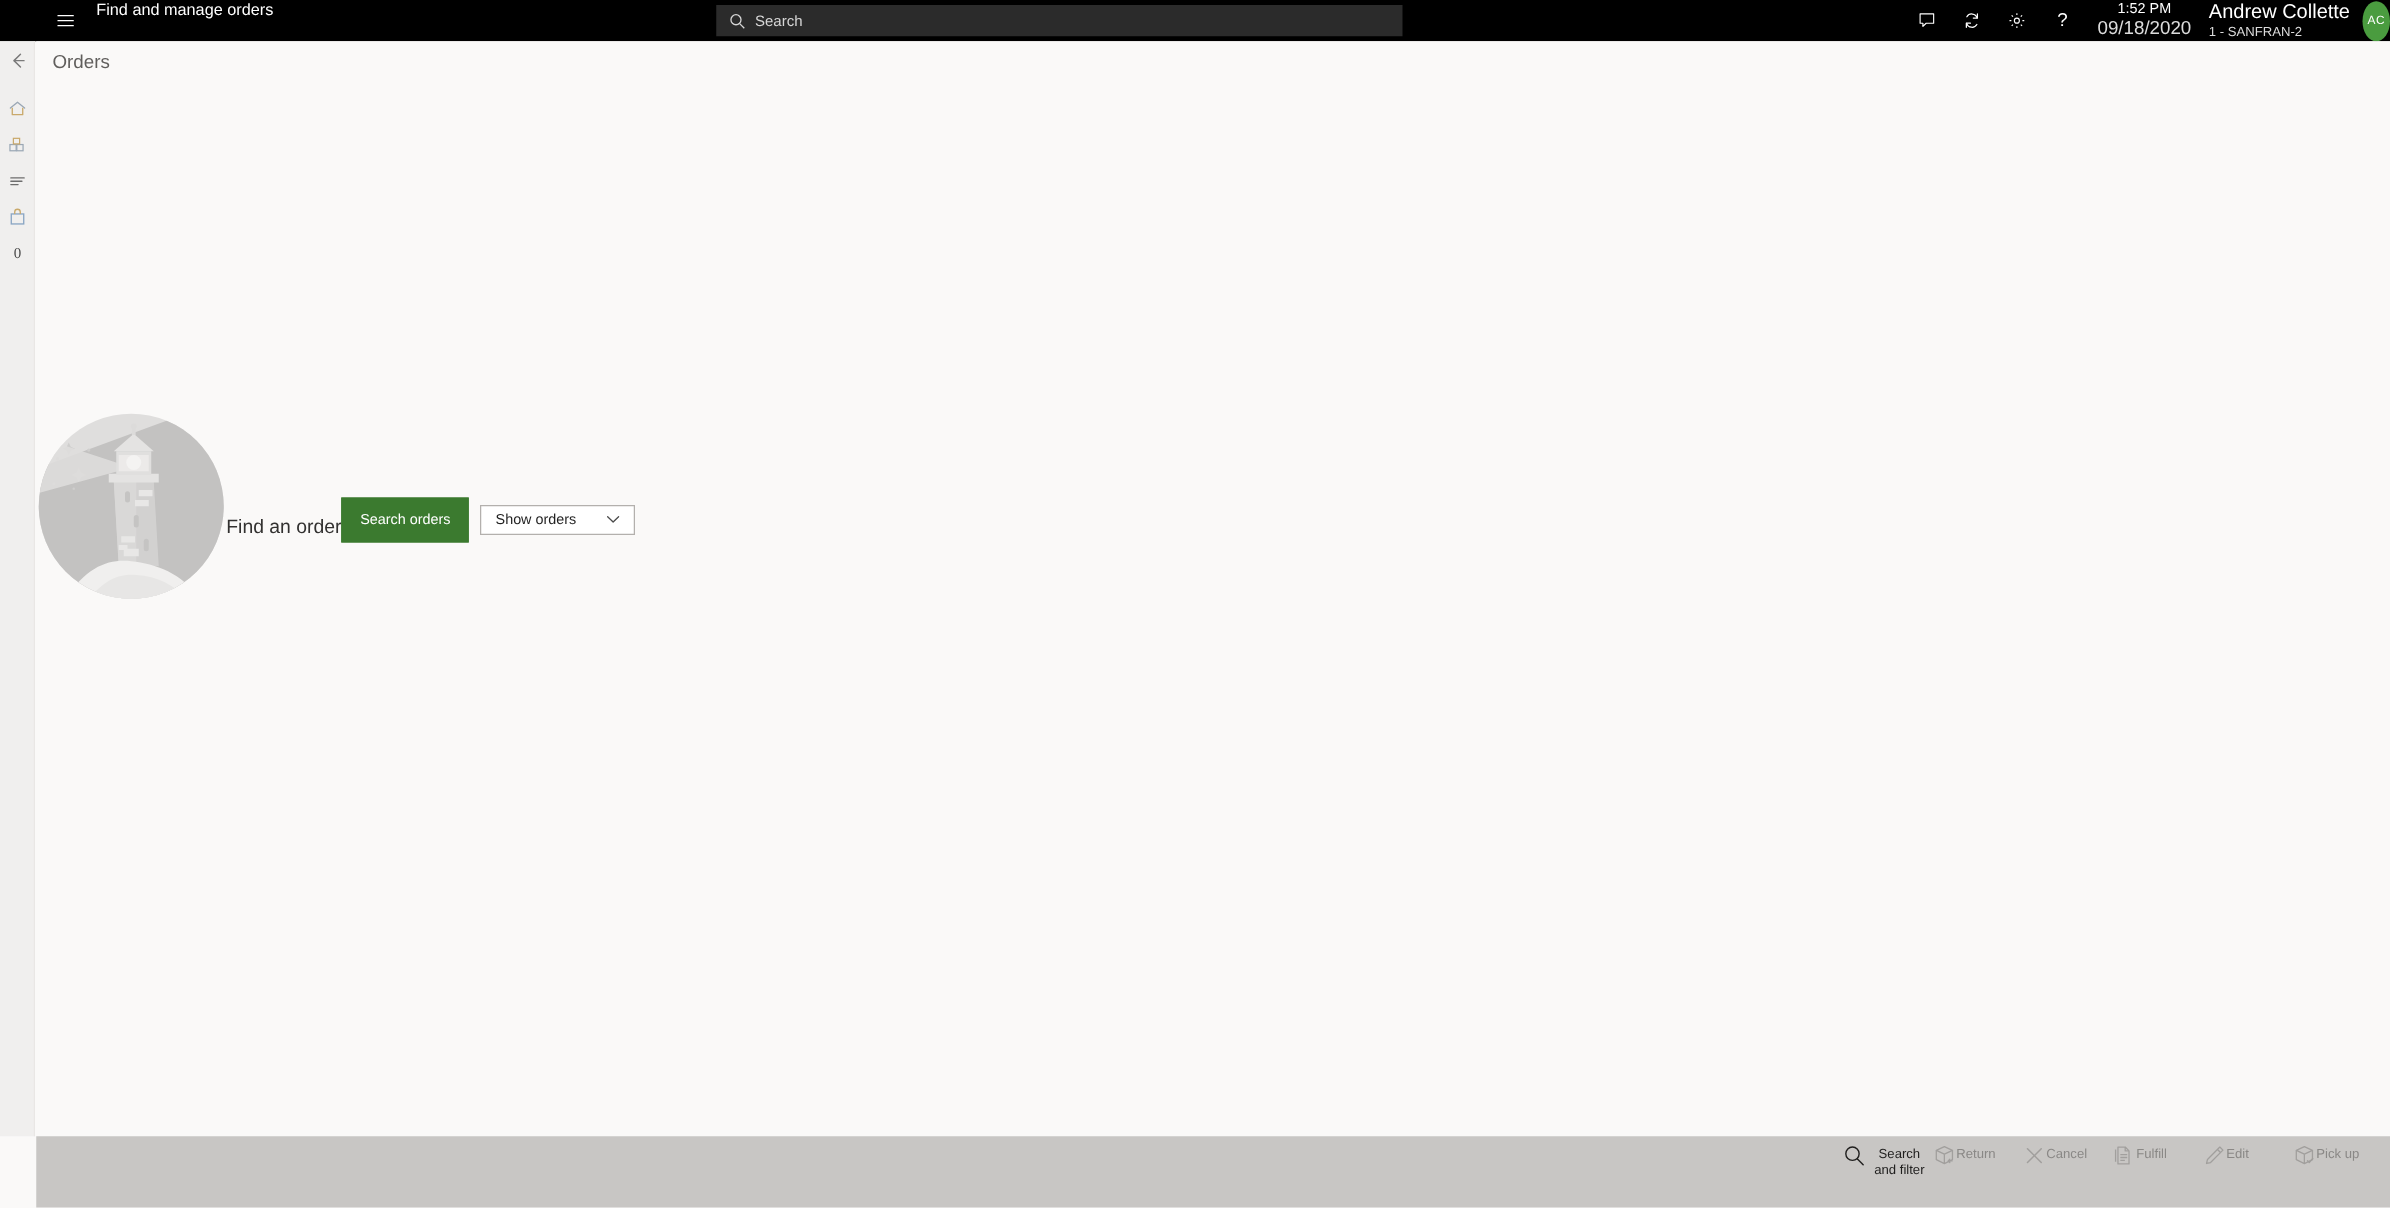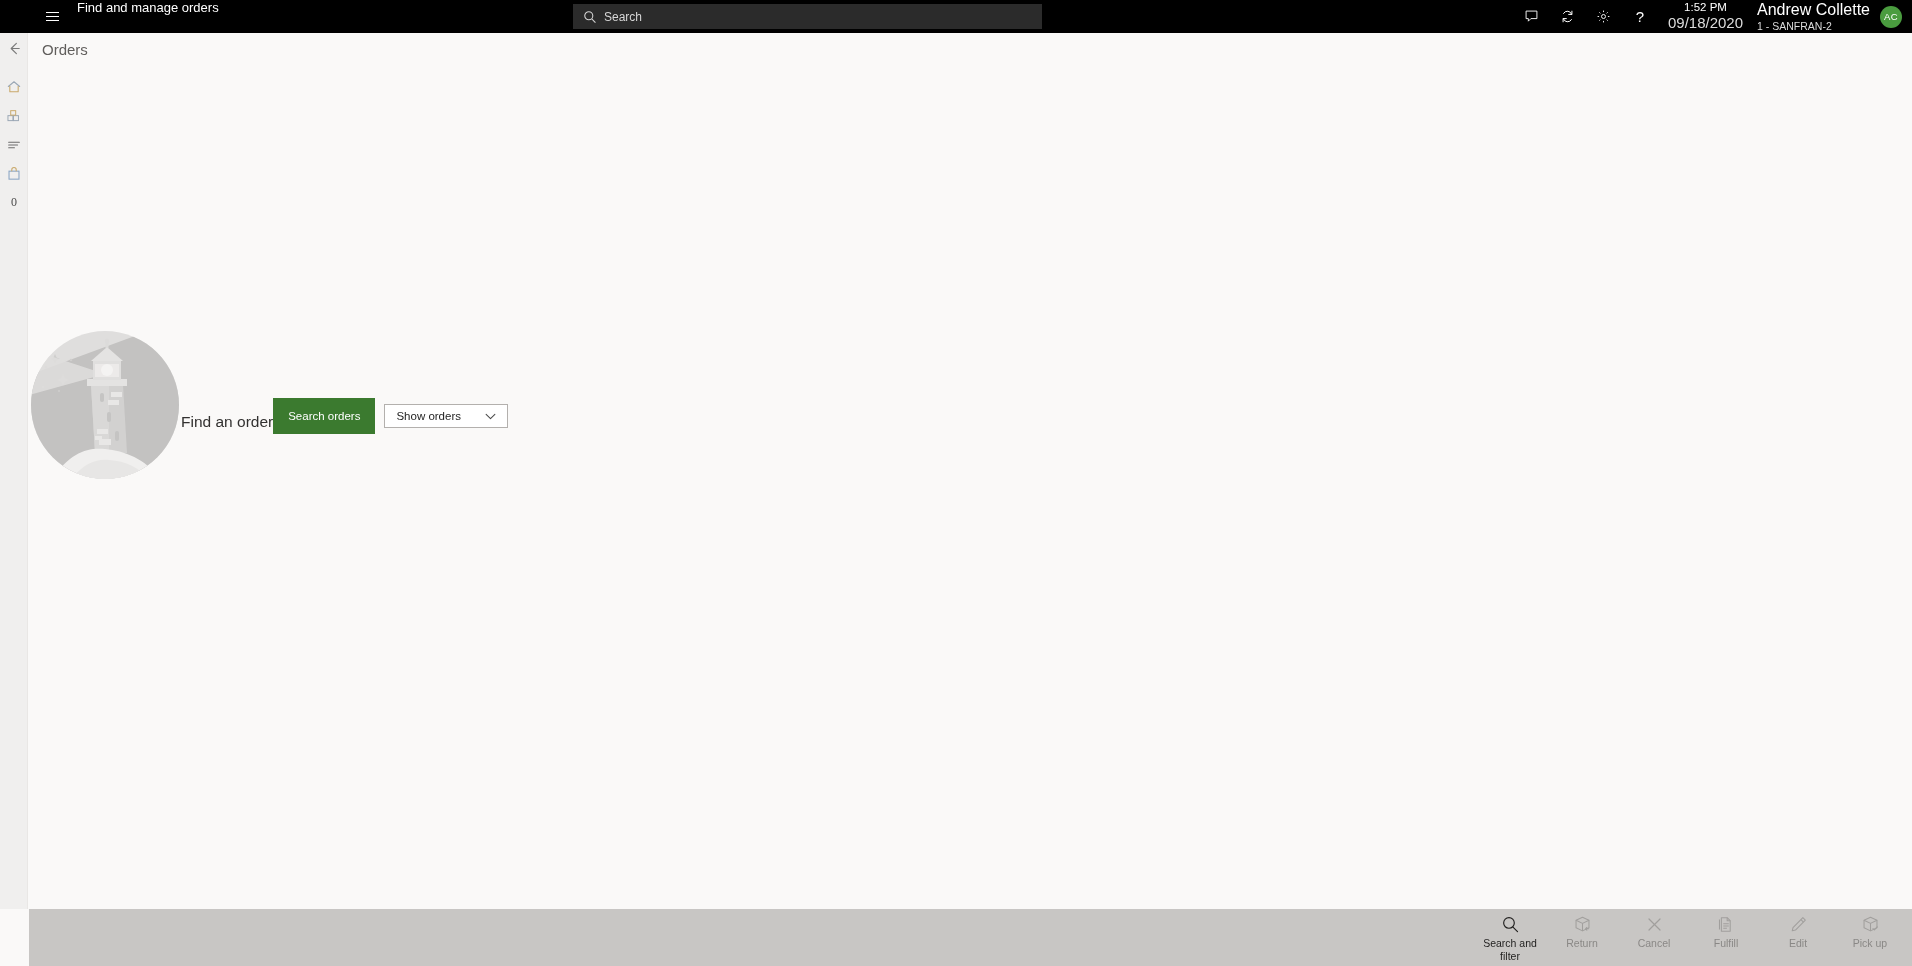--- a/index.html
+++ b/index.html
@@ -28,21 +28,21 @@
   }
   .hamburger span {
     display: block; width: 13px; height: 1px; background: #ffffff;
   }
   .app-title {
     font-size: 13px; color: #ffffff; margin-left: 8px;
     white-space: nowrap;
   }
   .search-wrap {
     position: absolute; left: 573px; top: 4px;
-    width: 469px; height: 25px;
+    width: 549px; height: 25px;
     background: #2b2b2b;
     display: flex; align-items: center;
     padding: 0 10px; cursor: text;
   }
   .search-icon { width: 14px; height: 14px; flex: 0 0 14px; margin-right: 7px; }
   .search-text { font-size: 12px; color: #d6d6d6; }
 
   .appbar-right {
     position: absolute; right: 0; top: 0; height: 33px;
     display: flex; align-items: center;
@@ -61,25 +61,25 @@
     text-align: center; padding: 0 10px; line-height: 1.25;
   }
   .clock .t { font-size: 11.5px; color: #ffffff; }
   .clock .d { font-size: 15px; color: #dcdcdc; }
   .userblock {
     padding: 0 10px 0 4px; line-height: 1.25;
   }
   .userblock .n { font-size: 16px; color: #ffffff; white-space: nowrap; }
   .userblock .s { font-size: 10.5px; color: #dcdcdc; white-space: nowrap; }
   .avatar {
-    width: 22px; height: 22px; border-radius: 50%;
+    width: 22px; height: 32px; border-radius: 50%;
     background: #4a9c3f; color: #ffffff;
     font-size: 9.5px; letter-spacing: .3px;
     display: flex; align-items: center; justify-content: center;
-    margin-right: 10px; cursor: pointer;
+    margin-right: 0; cursor: pointer;
   }
 
   
   .rail {
     position: absolute; top: 33px; left: 0;
     width: 28px; height: 876px;
     background: #f0efee;
     border-right: 1px solid #e9e7e5;
   }
   .rail-item {
@@ -144,21 +144,21 @@
     position: absolute; left: 29px; top: 909px;
     width: 1883px; height: 57px;
     background: #c8c6c4;
   }
   .cmd-items {
     position: absolute; right: 6px; top: 0;
     height: 57px; display: flex; align-items: flex-start;
   }
   .cmd-item {
     width: 72px; padding-top: 5px;
-    display: flex; flex-direction: column; align-items: center;
+    display: flex; flex-direction: row; align-items: flex-start;
     cursor: pointer;
   }
   .cmd-item.disabled { cursor: default; }
   .cmd-ico { height: 20px; display: flex; align-items: center; justify-content: center; }
   .cmd-label {
     margin-top: 3px; font-size: 10.5px; text-align: center;
     color: #201f1e; line-height: 1.25;
   }
   .cmd-item.disabled .cmd-label { color: #8a8886; }
 </style>

